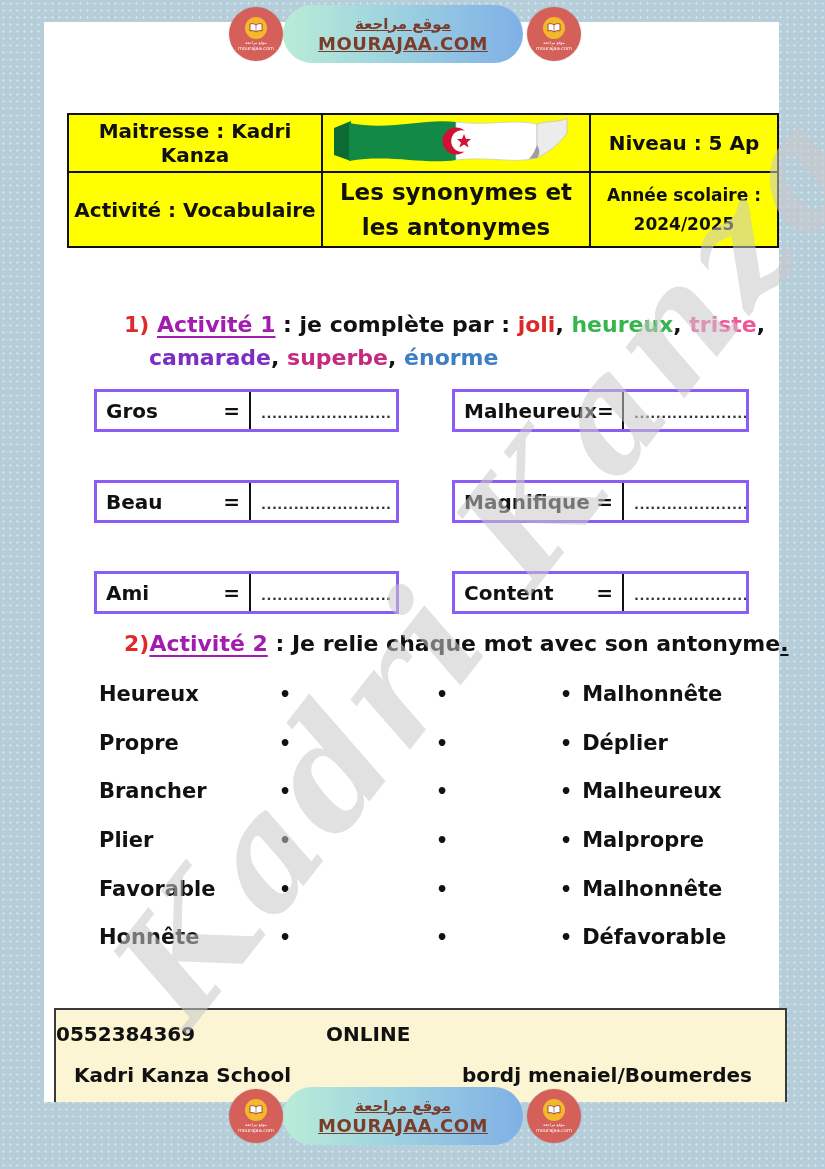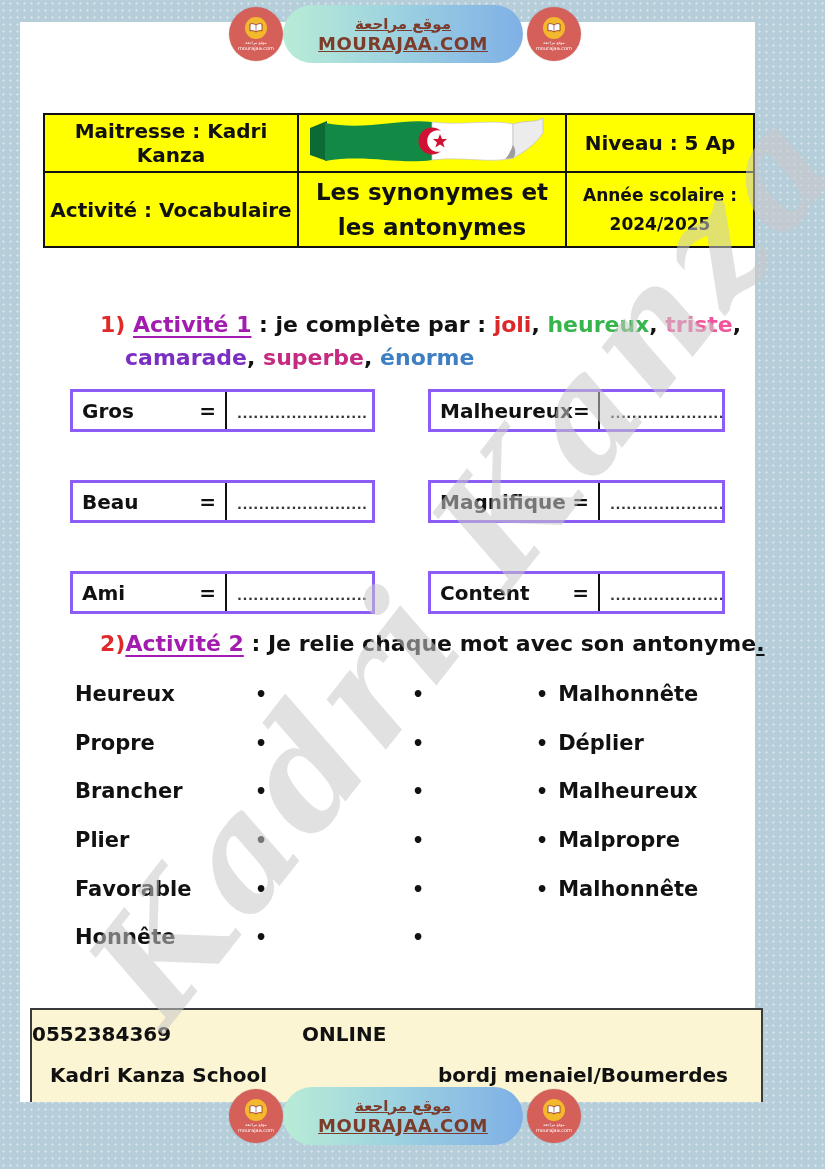--- a/index.html
+++ b/index.html
@@ -6,21 +6,21 @@
   html,body { width:825px; height:1169px; }
   body {
     position:relative;
     font-family:"DejaVu Sans", sans-serif;
     background-color:#b6cdda;
     background-image: radial-gradient(rgba(255,255,255,0.38) 1px, transparent 1.3px);
     background-size:7px 7px;
     overflow:hidden;
   }
   .page {
-    position:absolute; left:20px; top:22px; width:735px; height:1080px;
+    position:absolute; left:44px; top:22px; width:735px; height:1080px;
     background:#ffffff;
   }
 
   
   .pill {
     position:absolute; left:283px; width:240px; height:58px;
     border-radius:30px;
     background:linear-gradient(90deg,#b9ecd6 0%, #9ed3e0 45%, #7fb0e6 100%);
     display:flex; flex-direction:column; align-items:center; justify-content:center;
     z-index:30;
@@ -251,20 +251,21 @@
     <span class="match-right"><span class="match-bullet">•</span><span>Malpropre</span></span>
 
     <span>Favorable</span>
     <span class="match-bullet">•</span>
     <span class="match-bullet">•</span>
     <span class="match-right"><span class="match-bullet">•</span><span>Malhonnête</span></span>
 
     <span>Honnête</span>
     <span class="match-bullet">•</span>
     <span class="match-bullet">•</span>
+    <span class="match-right"><span class="match-bullet">•</span><span>Défavorable</span></span>
   </div>
 
   <div class="footer">
     <div class="footer-line1">
       <span class="fl1-mid">0552384369</span>
       <span class="fl1-right">ONLINE</span>
     </div>
     <div class="footer-line2">
       <span>Kadri Kanza School</span>
       <span>bordj menaiel/Boumerdes</span>

